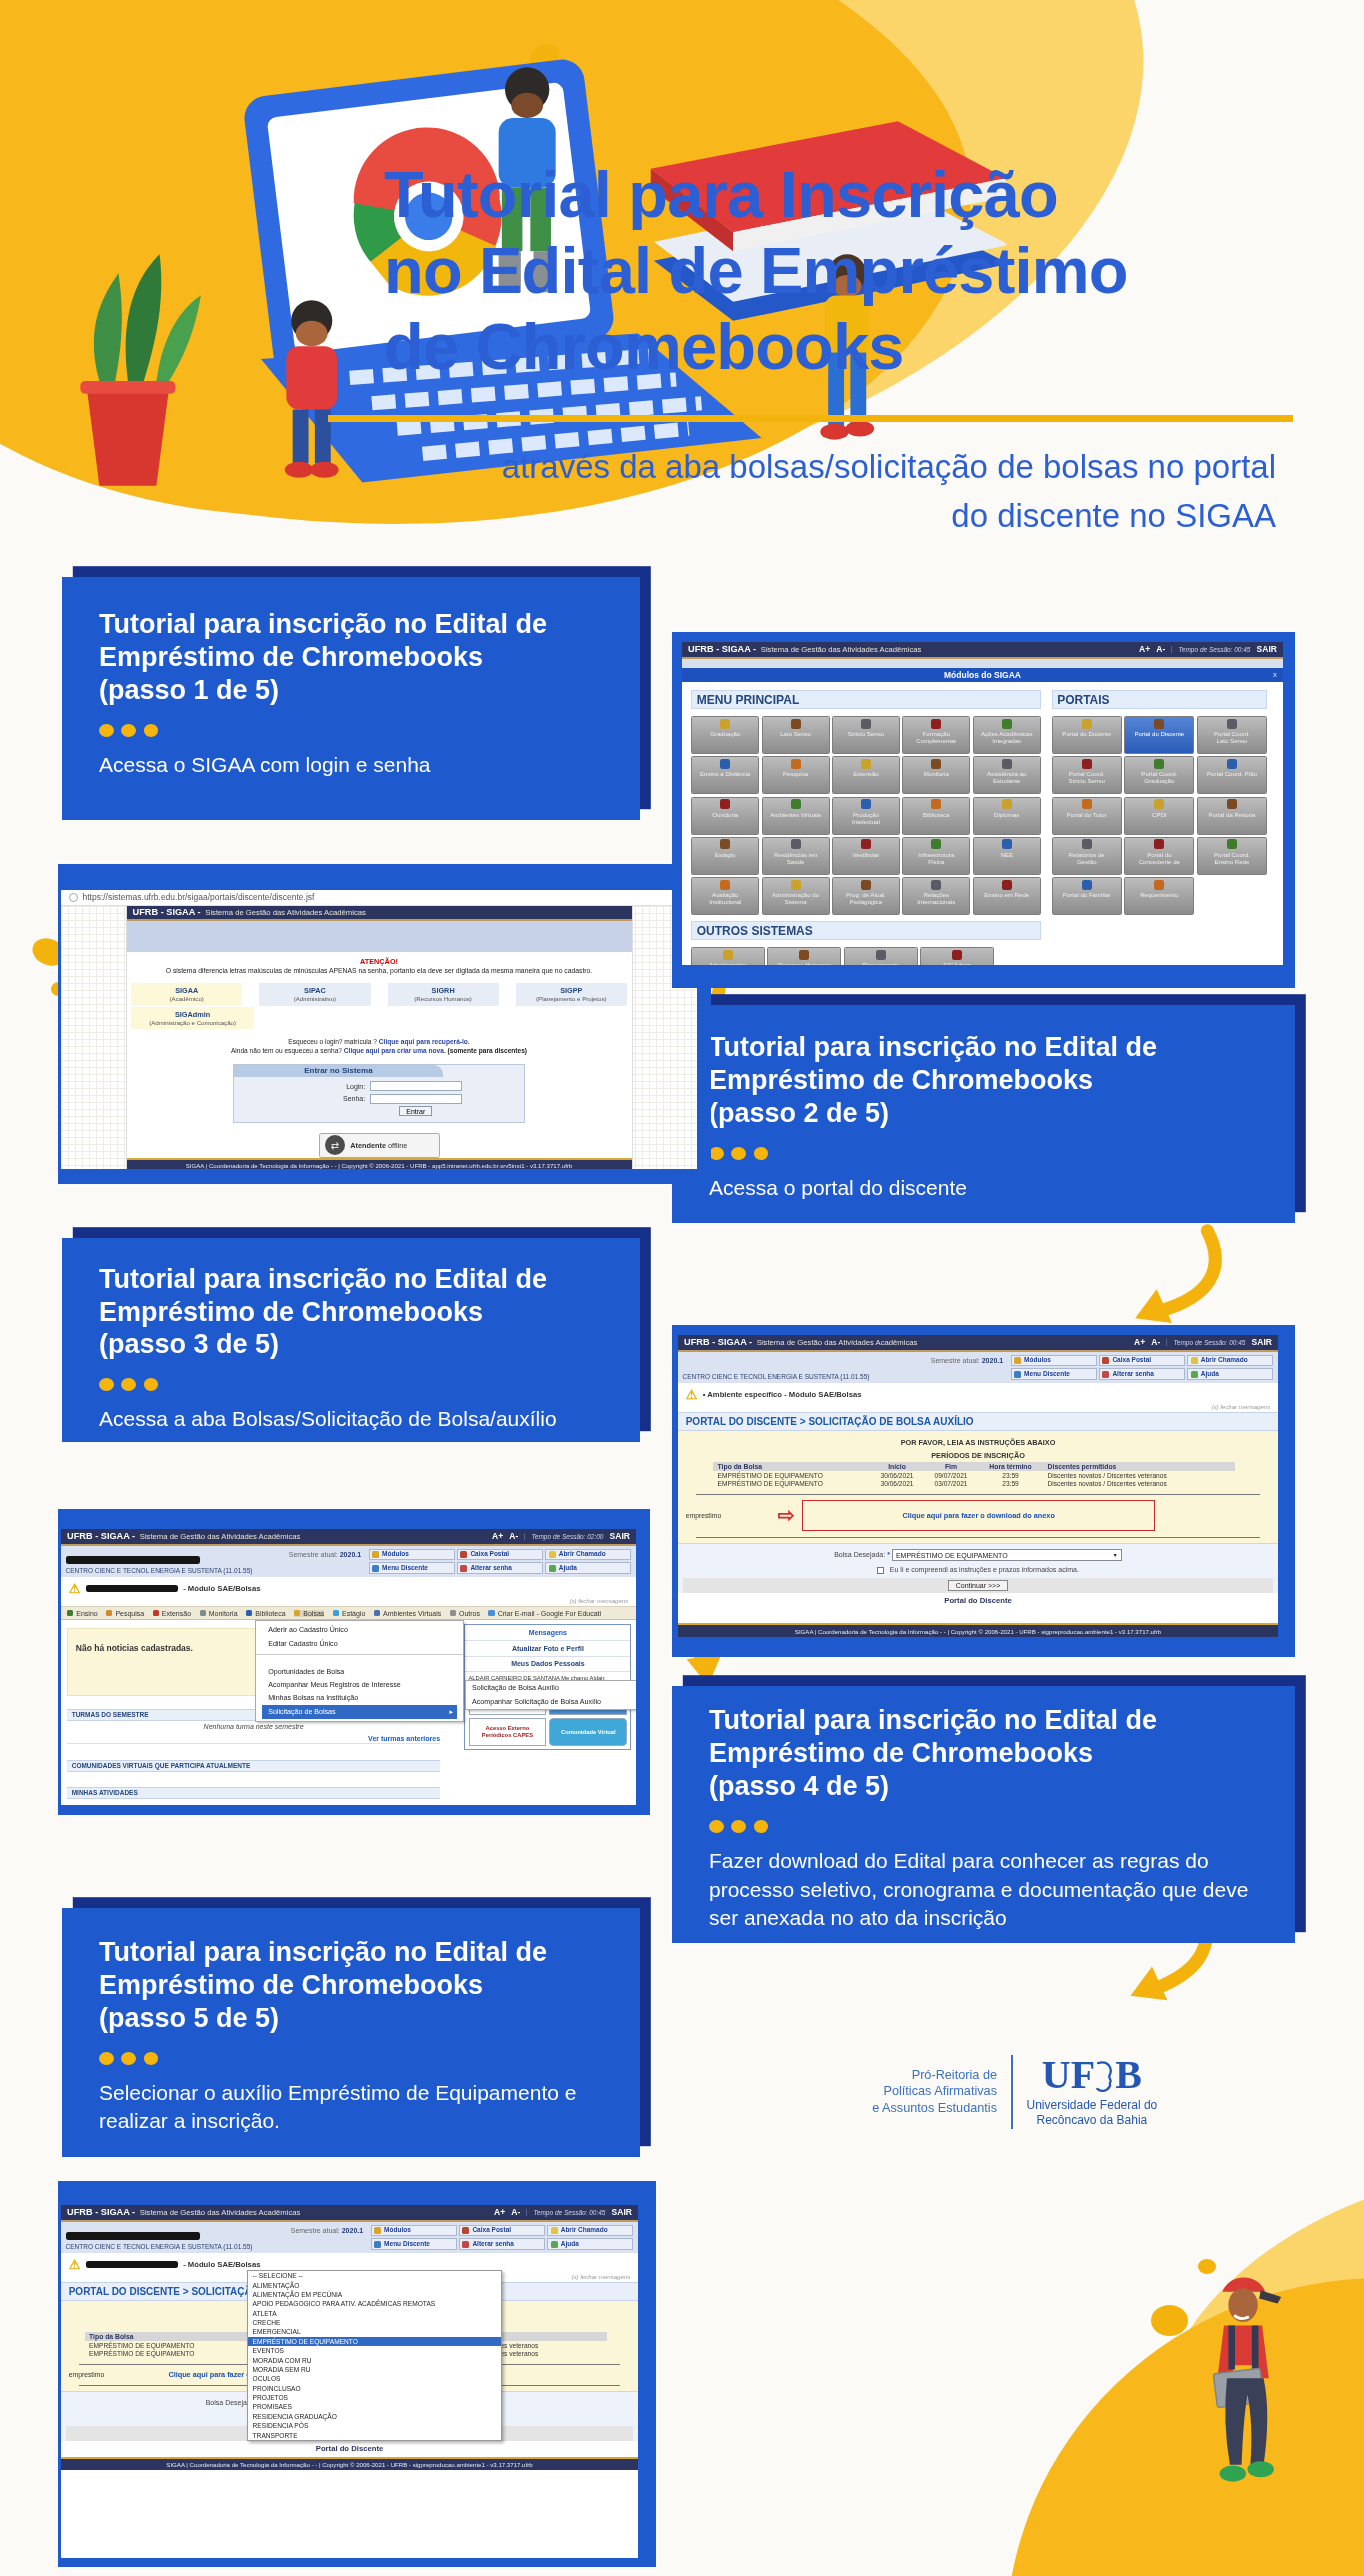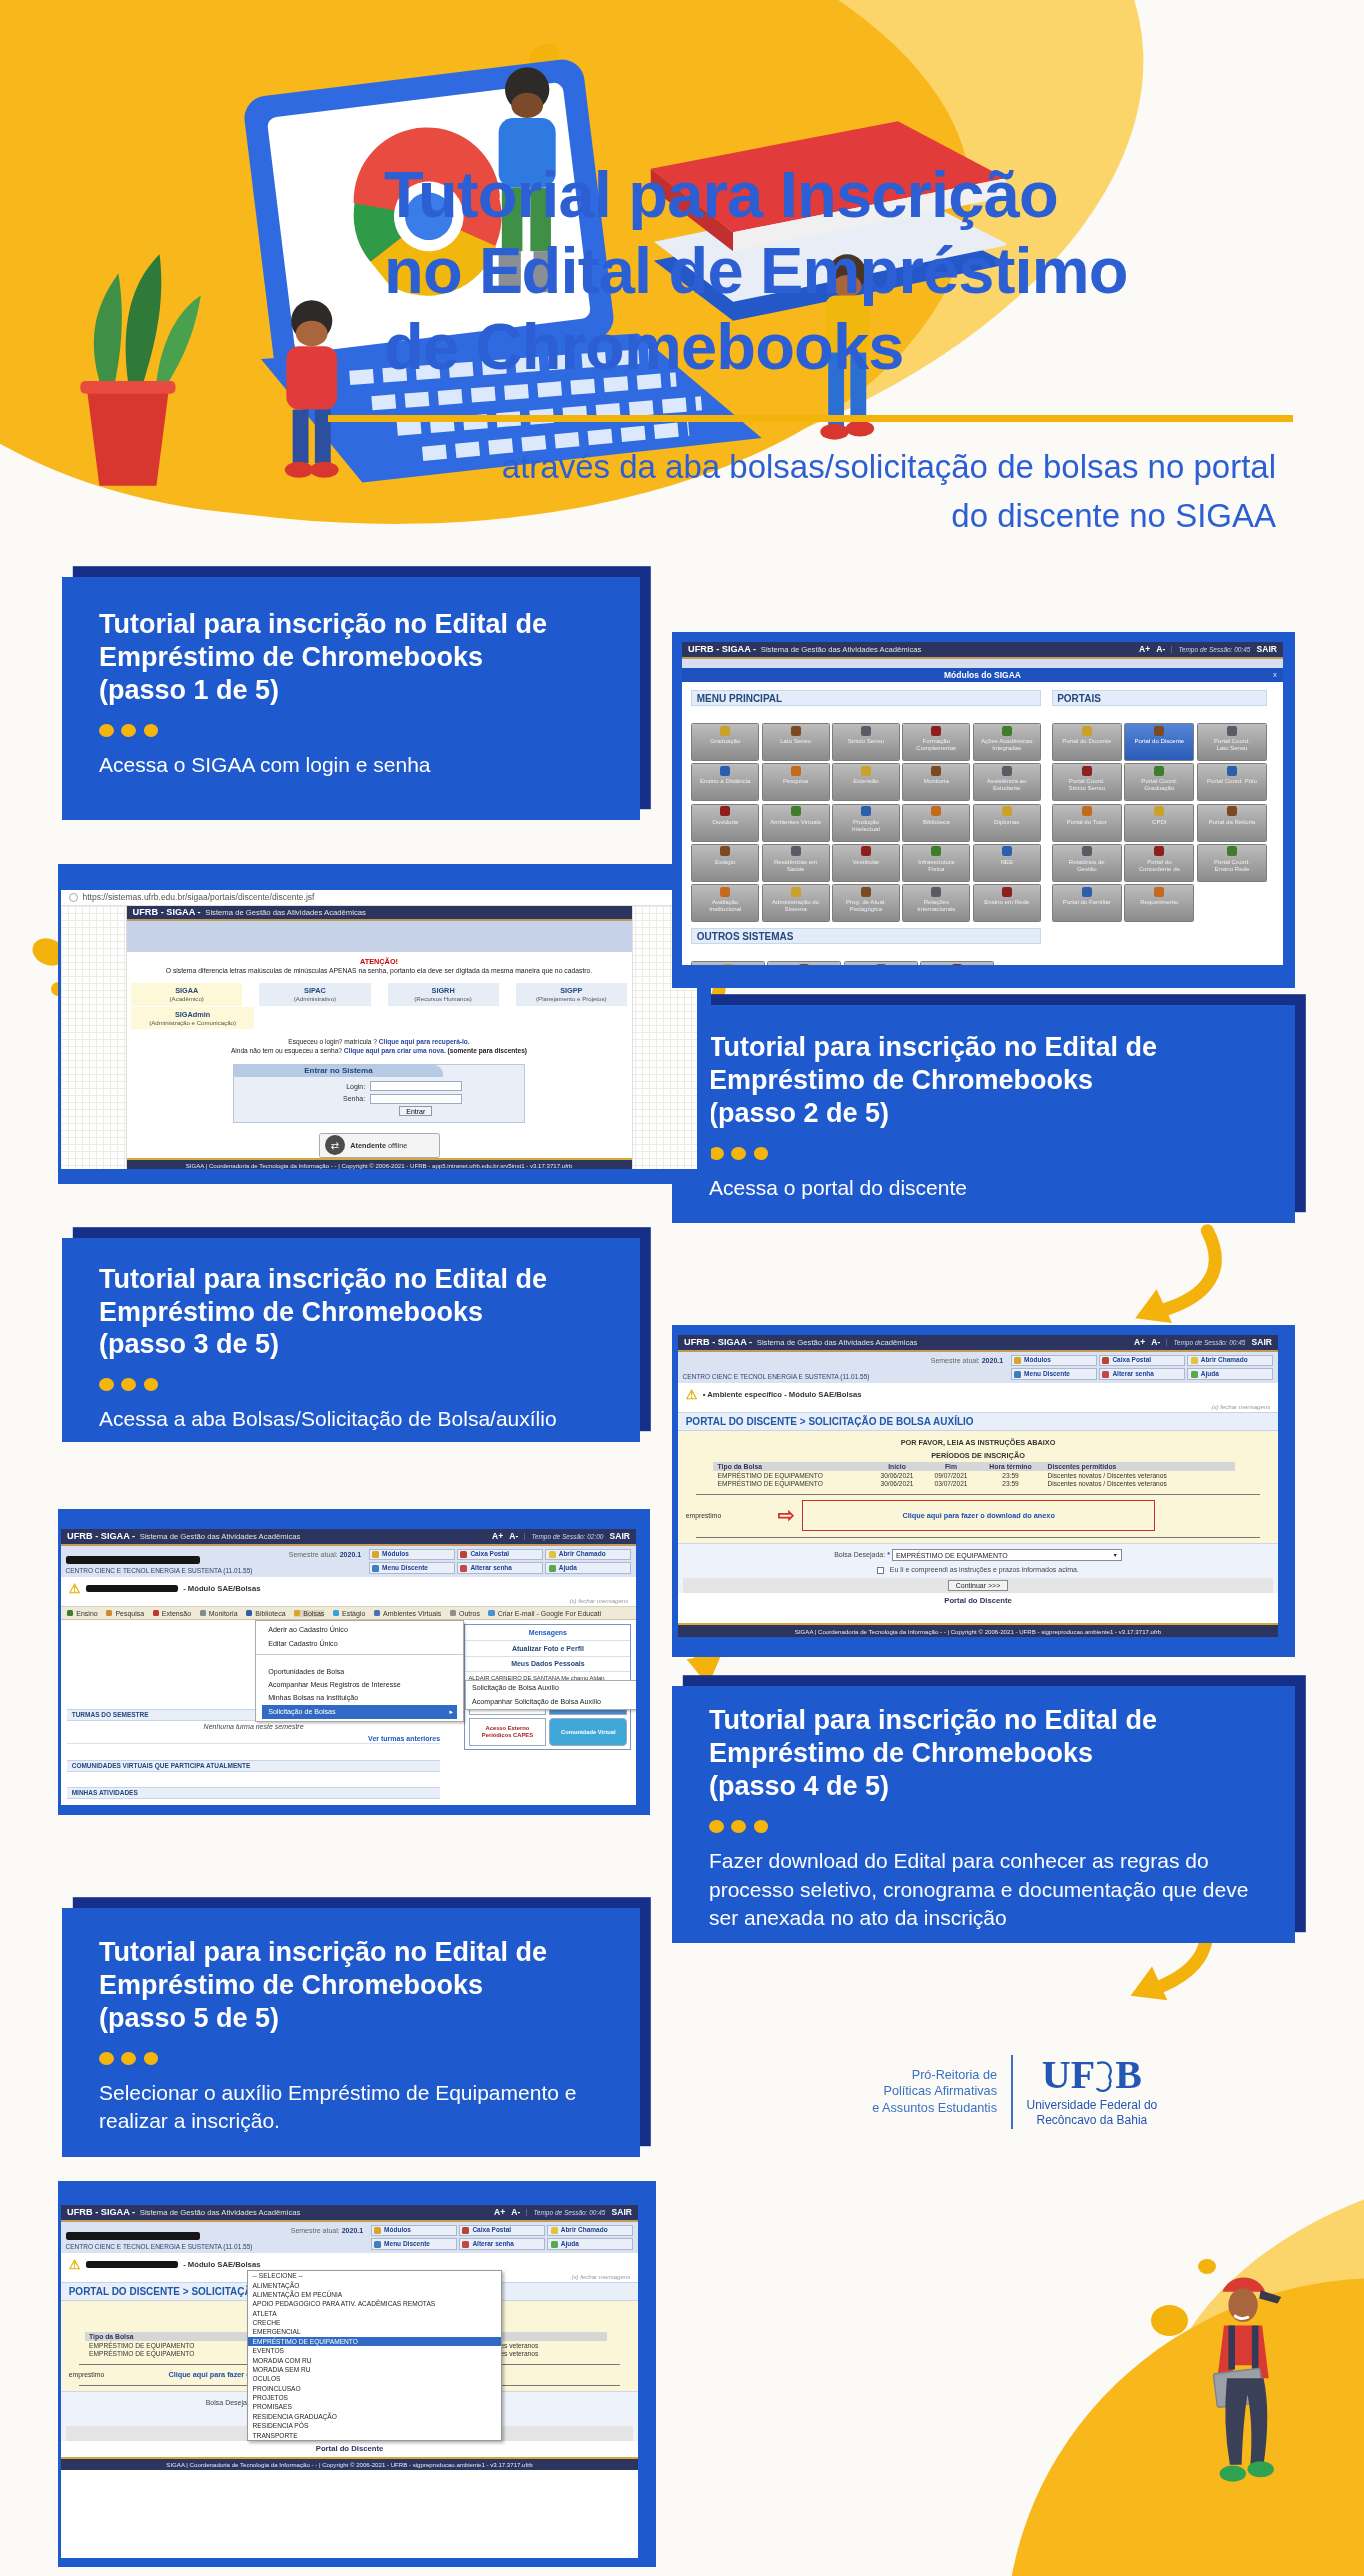--- a/index.html
+++ b/index.html
@@ -114,21 +114,21 @@
 .lg-attend{margin:10px auto 0;display:flex;width:121px;border:0.8px solid #aaa;background:#f4f4f4;align-items:center;gap:5.4px;padding:1.5px 5.4px;border-radius:2.3px;font-size:7.3px}
 .lg-attend-icon{width:20px;height:20px;border-radius:50%;background:#4c4c4c;color:#fff;display:flex;align-items:center;justify-content:center;font-size:10px;flex:0 0 auto}
 
 
 .md-strip{background:#d7dfee;height:9.2px;flex:0 0 auto}
 .md-title{background:#1d52be;color:#fff;font-weight:bold;font-size:8.5px;text-align:center;padding:2.3px;position:relative;flex:0 0 auto}
 .md-close{position:absolute;right:6.1px;top:2.3px;font-weight:normal;font-size:7.7px;color:#cfe0ff}
 .md-body{flex:1;display:flex;gap:10.8px;padding:7.7px 9.2px;background:#fff}
 .md-left{width:60%}
 .md-right{width:37%}
-.modal-strip{background:#e3edf9;color:#25477e;font-weight:bold;font-size:10px;padding:1.5px 4.6px;margin-bottom:17px;border:0.8px solid #c8d8ec}
+.modal-strip{background:#e3edf9;color:#25477e;font-weight:bold;font-size:12px;padding:1.5px 4.6px;margin-bottom:7px;border:0.8px solid #c8d8ec}
 .grid5{display:grid;grid-template-columns:repeat(5,1fr);gap:2.3px}
 .grid3{display:grid;grid-template-columns:repeat(3,1fr);gap:2.3px}
 .grid4{display:grid;grid-template-columns:repeat(4,74px);gap:2.3px}
 .tile{background:linear-gradient(#bdbdbd,#8b8b8b);border:0.8px solid #7d7d7d;border-radius:1.5px;color:#efefef;font-size:6.1px;line-height:1.15;text-align:center;padding:13px 1.5px 2.3px;position:relative;white-space:pre-line;min-height:38px;overflow:hidden}
 .tile::before{content:"";position:absolute;top:1.5px;left:50%;transform:translateX(-50%);width:10px;height:10px;border-radius:2.3px;background:#caa22b}
 .tile:nth-child(7n+2)::before{background:#7b4a22}
 .tile:nth-child(7n+3)::before{background:#5b5b66}
 .tile:nth-child(7n+4)::before{background:#8e1f1f}
 .tile:nth-child(7n+5)::before{background:#3f7d2c}
 .tile:nth-child(7n+6)::before{background:#2b5fae}
@@ -565,20 +565,21 @@
           <div>Extensão</div>
           <div>Monitoria</div>
           <div>Biblioteca</div>
           <div class="hl">Bolsas</div>
           <div>Estágio</div>
           <div>Ambientes Virtuais</div>
           <div>Outros</div>
           <div>Criar E-mail - Google For Educati</div>
         </div>
       <div class="pt-content">
+        <div class="pt-news">Não há noticias cadastradas.</div>
         <div class="pt-strip" style="top:89px">TURMAS DO SEMESTRE</div>
         <div class="pt-noclass">Nenhuma turma neste semestre</div>
         <div class="pt-prev">Ver turmas anteriores</div>
         <div class="pt-strip" style="top:140px">COMUNIDADES VIRTUAIS QUE PARTICIPA ATUALMENTE</div>
         <div class="pt-strip" style="top:167px">MINHAS ATIVIDADES</div>
         <div class="rp">
           <div class="rp-row msg">Mensagens</div>
           <div class="rp-row">Atualizar Foto e Perfil</div>
           <div class="rp-row">Meus Dados Pessoais</div>
           <div class="rp-user">ALDAIR CARNEIRO DE SANTANA Me chamo Aldair.</div>

